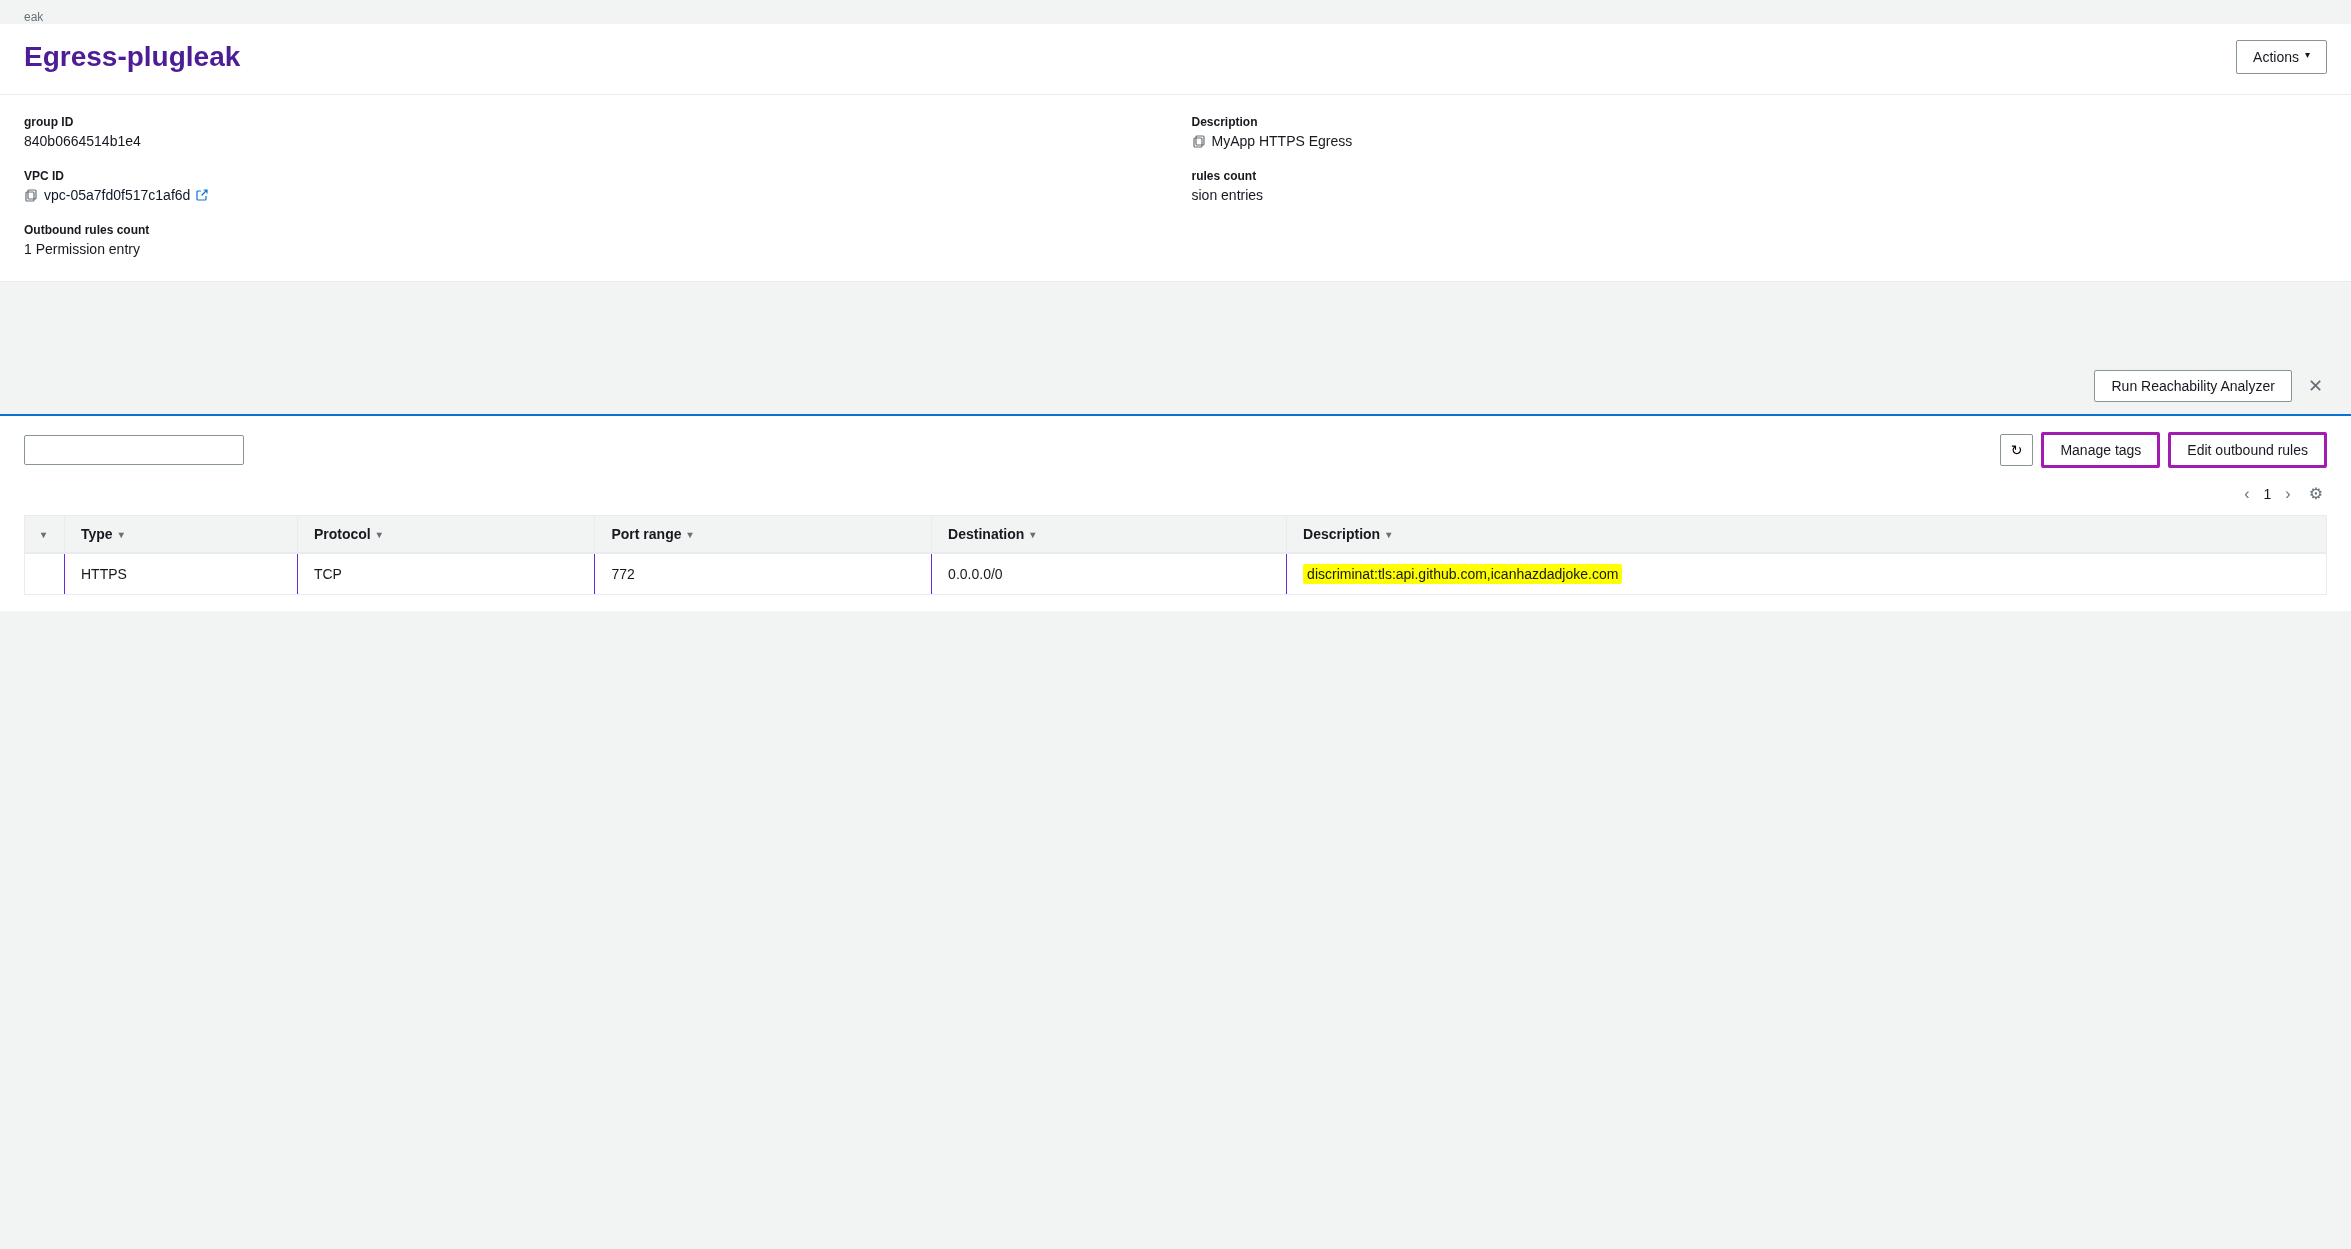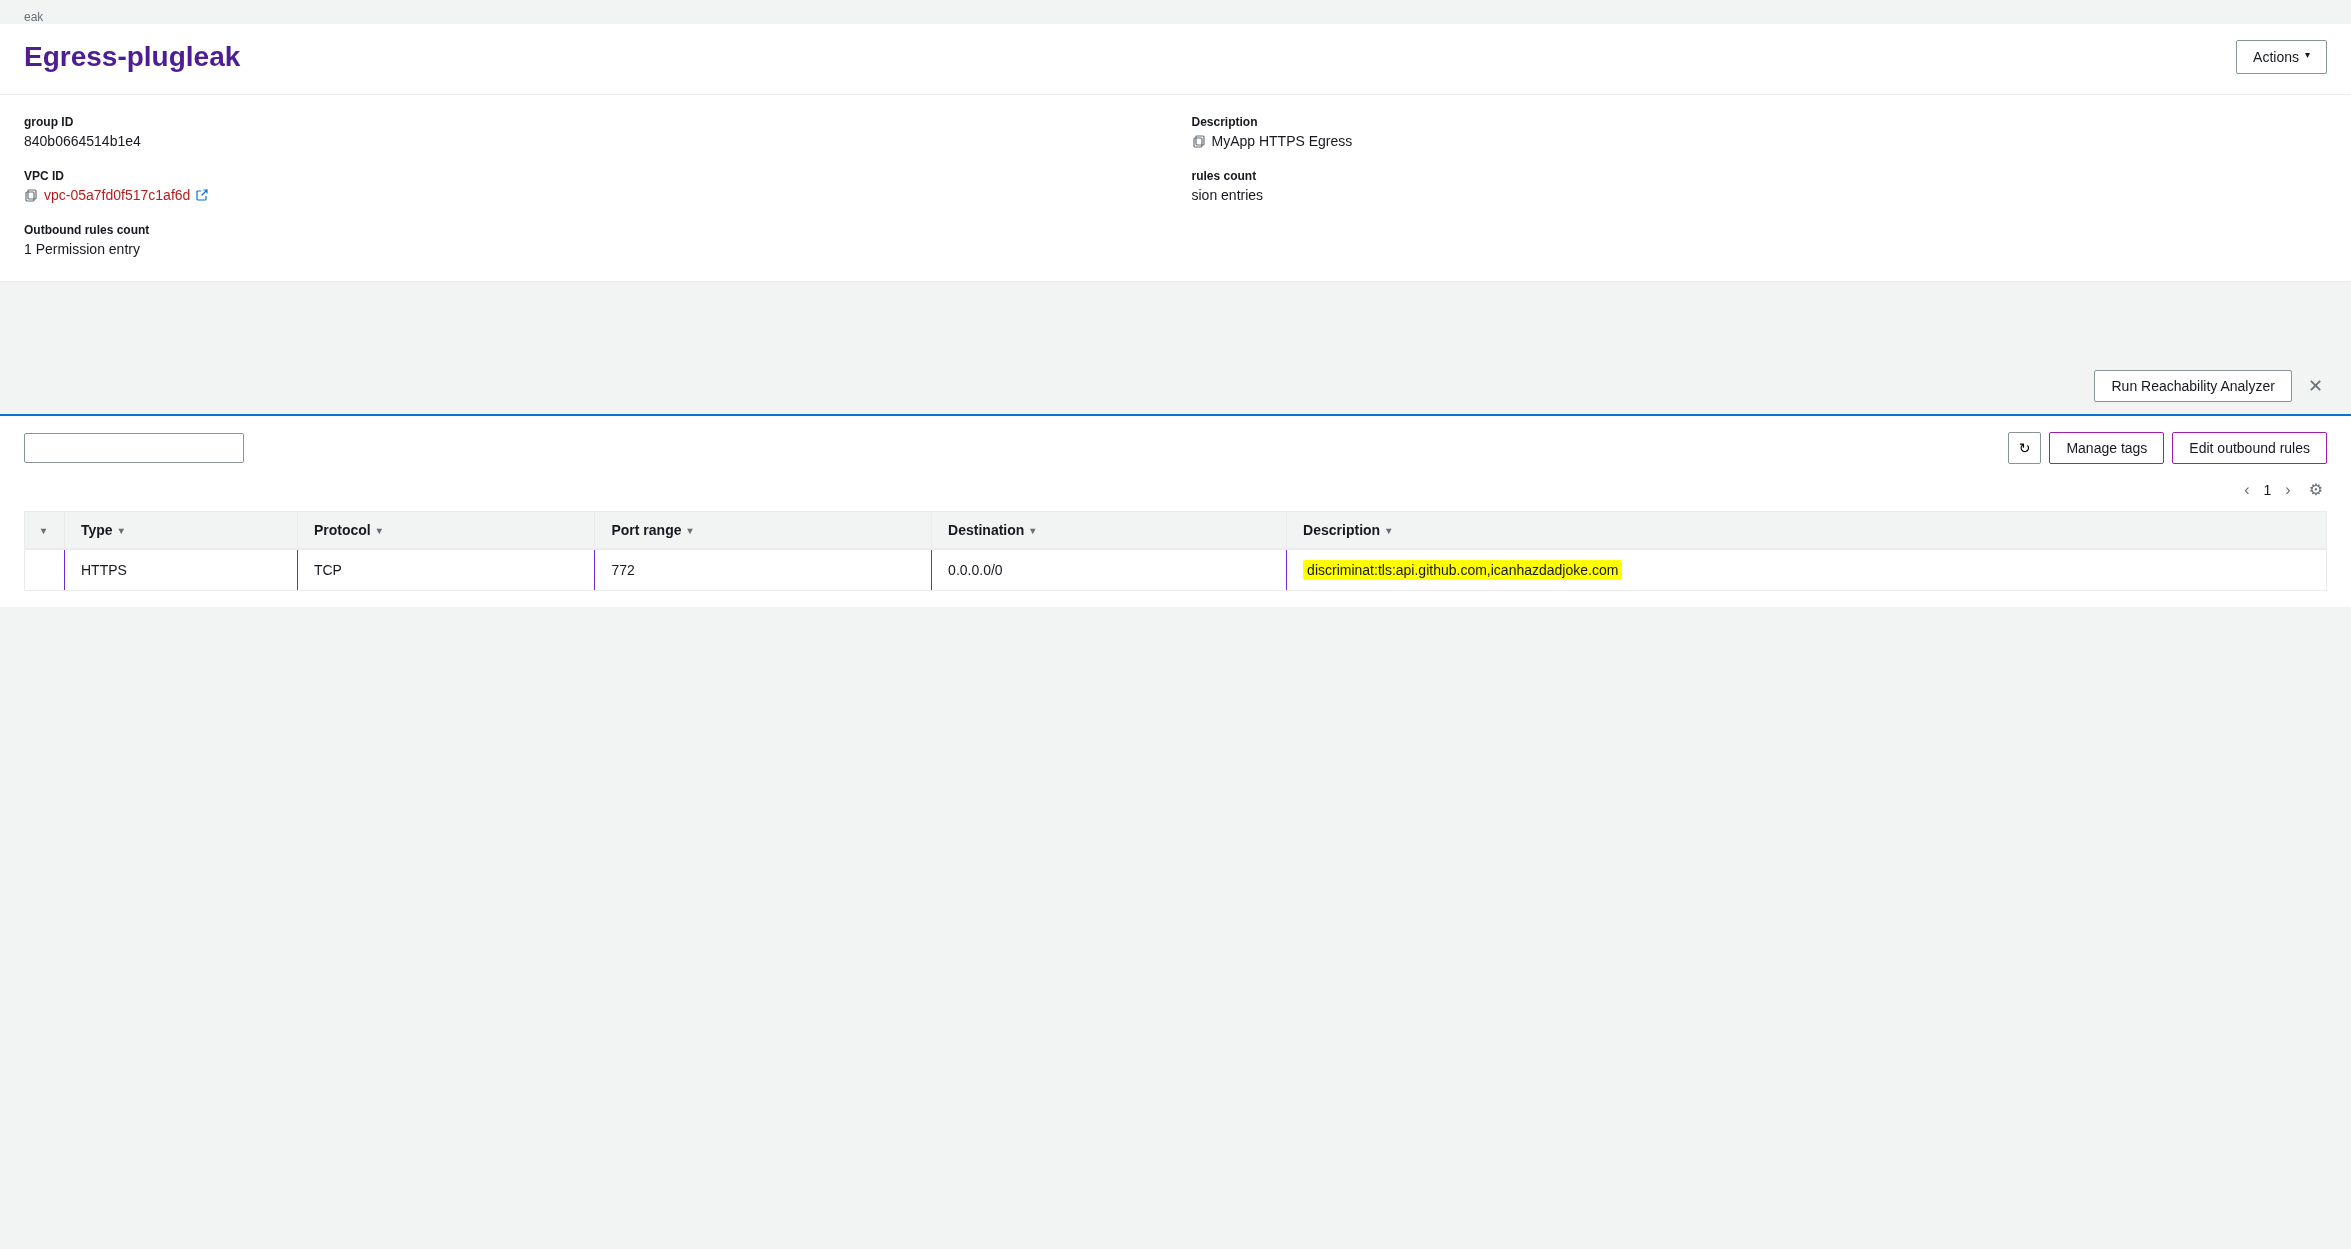--- a/index.html
+++ b/index.html
@@ -121,21 +121,21 @@
 
     
     .table-section {
       background: #fff;
       padding: 16px 24px;
     }
 
     .toolbar-btn {
       padding: 7px 16px;
       background: #fff;
-      border: 1px solid #a21caf;
+      border: 3px solid #a21caf;
       border-radius: 2px;
       cursor: pointer;
       font-size: 14px;
       color: #16191f;
     }
     .refresh-btn {
       padding: 7px 10px;
       background: #fff;
       border: 1px solid #879596;
       border-radius: 2px;
@@ -280,21 +280,21 @@
         </div>
       </div>
 
       <div class="detail-item">
         <div class="detail-label">VPC ID</div>
         <div class="detail-value">
           <svg width="14" height="14" viewBox="0 0 14 14" fill="none">
             <rect x="2" y="4" width="8" height="9" rx="1" stroke="#687078" stroke-width="1.2" fill="none"></rect>
             <rect x="4" y="2" width="8" height="9" rx="1" stroke="#687078" stroke-width="1.2" fill="none"></rect>
           </svg>
-          <span class="link" style="color:#b91c1c;cursor:pointer;">vpc-05a7fd0f517c1af6d</span>
+          <span class="link" style="color:#0f172a;cursor:pointer;">vpc-05a7fd0f517c1af6d</span>
           <svg width="12" height="12" viewBox="0 0 12 12" fill="none">
             <path d="M5 2H2a1 1 0 0 0-1 1v7a1 1 0 0 0 1 1h7a1 1 0 0 0 1-1V7" stroke="#0972d3" stroke-width="1.2"></path>
             <path d="M8 1h3v3M11 1L6 6" stroke="#0972d3" stroke-width="1.2" stroke-linecap="round"></path>
           </svg>
         </div>
       </div>
 
       <div class="detail-item">
         <div class="detail-label">rules count</div>
         <div class="detail-value">sion entries</div>

